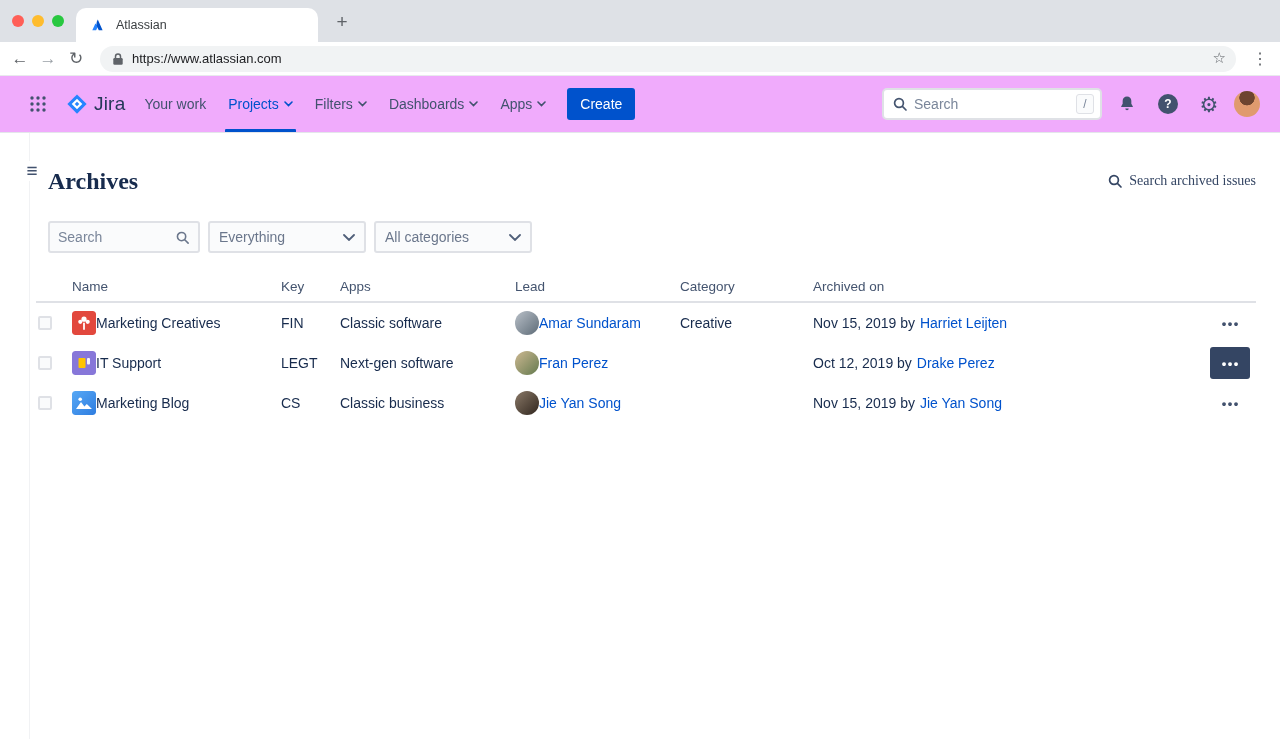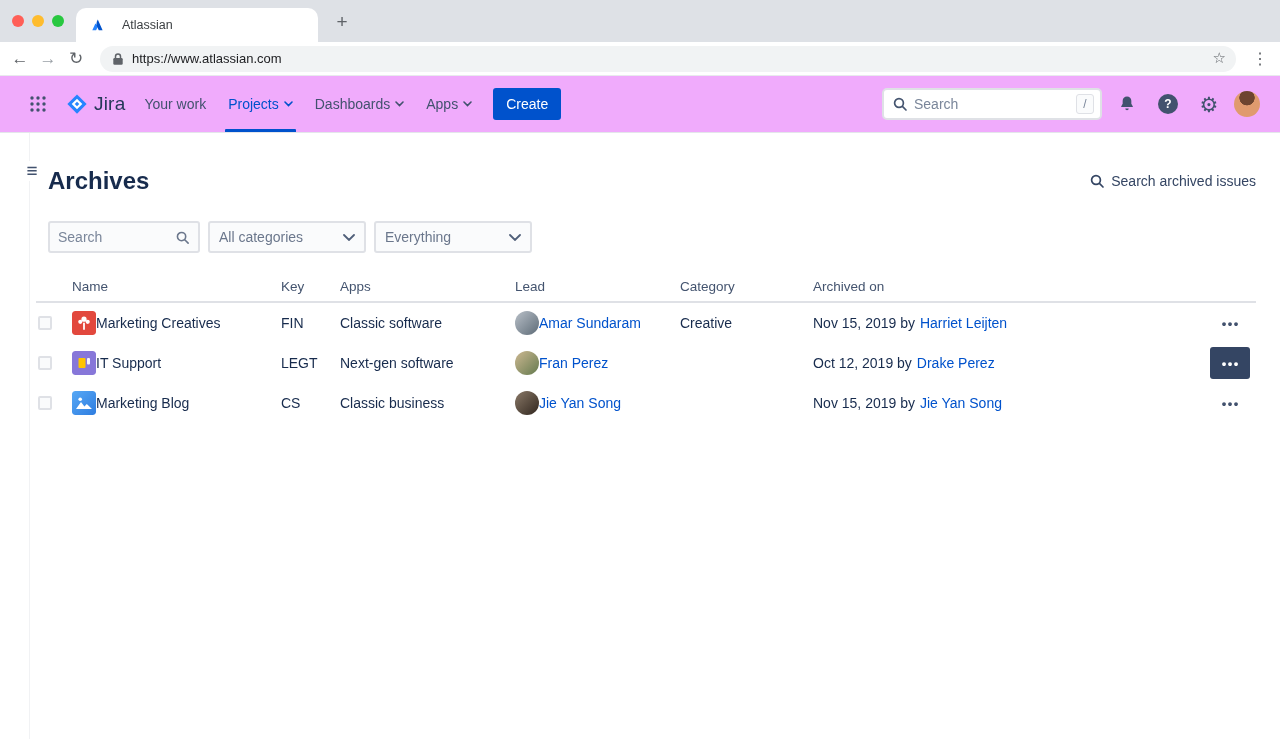--- a/index.html
+++ b/index.html
@@ -6,21 +6,21 @@
   html,body { width:1280px; height:739px; overflow:hidden; }
   body { font-family:"Liberation Sans", sans-serif; background:#fff; color:#172B4D; }
   button { font-family:inherit; }
 
   
   .tabstrip { height:42px; background:#DEE1E6; position:relative; }
   .traffic { position:absolute; left:12px; top:15px; display:flex; gap:8px; }
   .light { width:12px; height:12px; border-radius:50%; cursor:pointer; }
   .light.red{background:#FF5F57}.light.yellow{background:#FEBC2E}.light.green{background:#28C840}
   .tab { position:absolute; left:76px; bottom:0; width:242px; height:34px; background:#fff;
-         border-radius:10px 10px 0 0; display:flex; align-items:center; gap:16px; padding:0 14px; cursor:pointer; }
+         border-radius:10px 10px 0 0; display:flex; align-items:center; gap:10px; padding:0 14px; cursor:pointer; }
   .tab-title { font-size:12.5px; color:#3C4043; }
   .newtab-btn { position:absolute; left:330px; top:10px; width:24px; height:24px; border:none; background:transparent;
          font-size:19px; color:#5F6368; line-height:22px; border-radius:50%; cursor:pointer; }
   .chrome-toolbar { height:34px; background:#fff; display:flex; align-items:center; padding:0 6px;
          border-bottom:1px solid #E8EAED; }
   .navbtn { width:28px; height:28px; border:none; background:transparent; color:#5F6368; font-size:17px;
          border-radius:50%; cursor:pointer; line-height:1; }
   .navbtn.dim { color:#9AA0A6; }
   .omnibox { flex:1; height:26px; background:#F1F3F4; border-radius:13px; margin:16px 10px; display:flex;
          align-items:center; gap:8px; padding:0 34px 0 12px; position:relative; cursor:text; }
@@ -54,21 +54,21 @@
   .help-badge { width:20px; height:20px; border-radius:50%; background:#42526E; color:#fff; font-size:12px;
          font-weight:bold; display:flex; align-items:center; justify-content:center; }
   .user-avatar { width:26px; height:26px; border-radius:50%; border:none; cursor:pointer;
          background:radial-gradient(circle at 50% 26%, #6e4430 0 32%, #e09a6e 34% 100%); }
 
   
   .page { position:relative; height:606px; background:#fff; }
   .left-rail { position:absolute; left:0; top:0; bottom:0; width:30px; border-right:1px solid #F1F2F4; }
   .sidebar-toggle { position:absolute; left:22px; top:28px; width:20px; height:20px; background:#fff; border:none;
          color:#42526E; font-size:19px; line-height:20px; cursor:pointer; text-align:center; padding:0; }
-  .content-head { display:flex; align-items:center; justify-content:space-between; padding:34px 24px 0 48px; }
+  .content-head { display:flex; align-items:center; justify-content:space-between; padding:34px 24px 0 48px;font-family:Liberation Serif, serif; }
   .page-title { font-size:24px; font-weight:600; color:#172B4D; line-height:28px; }
   .search-archived { display:flex; align-items:center; gap:6px; font-size:14px; color:#344563; cursor:pointer;
          background:none; border:none; }
   .filters { display:flex; gap:8px; padding:26px 24px 0 48px; }
   .filter-search { width:152px; height:32px; border:2px solid #DFE1E6; border-radius:3px; background:#FAFBFC;
          display:flex; align-items:center; padding:0 8px; color:#6B778C; }
   .filter-search input { border:none; outline:none; background:transparent; flex:1; min-width:0; font:inherit;
          font-size:14px; color:#172B4D; }
   .filter-search input::placeholder { color:#7A869A; }
   .dropdown { width:158px; height:32px; background:#FAFBFC; border:2px solid #DFE1E6; border-radius:3px;
@@ -160,20 +160,26 @@
     <div class="nav-item">
       <span>Your work</span>
     </div>
     <div class="nav-item active">
       <span>Projects</span>
       <svg width="9" height="6" viewBox="0 0 9 6">
         <path d="M1 1l3.5 3.5L8 1" stroke="currentColor" stroke-width="1.6" fill="none" stroke-linecap="round"></path>
       </svg>
     </div>
     <div class="nav-item">
+      <span>Filters</span>
+      <svg width="9" height="6" viewBox="0 0 9 6">
+        <path d="M1 1l3.5 3.5L8 1" stroke="currentColor" stroke-width="1.6" fill="none" stroke-linecap="round"></path>
+      </svg>
+    </div>
+    <div class="nav-item">
       <span>Dashboards</span>
       <svg width="9" height="6" viewBox="0 0 9 6">
         <path d="M1 1l3.5 3.5L8 1" stroke="currentColor" stroke-width="1.6" fill="none" stroke-linecap="round"></path>
       </svg>
     </div>
     <div class="nav-item">
       <span>Apps</span>
       <svg width="9" height="6" viewBox="0 0 9 6">
         <path d="M1 1l3.5 3.5L8 1" stroke="currentColor" stroke-width="1.6" fill="none" stroke-linecap="round"></path>
       </svg>
@@ -224,27 +230,27 @@
 
   <div class="filters">
     <div class="filter-search">
       <input placeholder="Search" style="">
       <svg width="15" height="15" viewBox="0 0 16 16">
         <circle cx="7" cy="7" r="4.4" stroke="currentColor" stroke-width="1.7" fill="none"></circle>
         <path d="M10.4 10.4L14 14" stroke="currentColor" stroke-width="1.7" stroke-linecap="round"></path>
       </svg>
     </div>
     <button class="dropdown">
-      <span>All categories</span>
+      <span>Everything</span>
       <svg width="12" height="7" viewBox="0 0 12 7">
         <path d="M1 1l5 5 5-5" stroke="#505F79" stroke-width="1.8" fill="none" stroke-linecap="round"></path>
       </svg>
     </button>
     <button class="dropdown">
-      <span>Everything</span>
+      <span>All categories</span>
       <svg width="12" height="7" viewBox="0 0 12 7">
         <path d="M1 1l5 5 5-5" stroke="#505F79" stroke-width="1.8" fill="none" stroke-linecap="round"></path>
       </svg>
     </button>
   </div>
 
   <div class="table">
     <div class="thead">
       <span></span>
       <span>Name</span>

